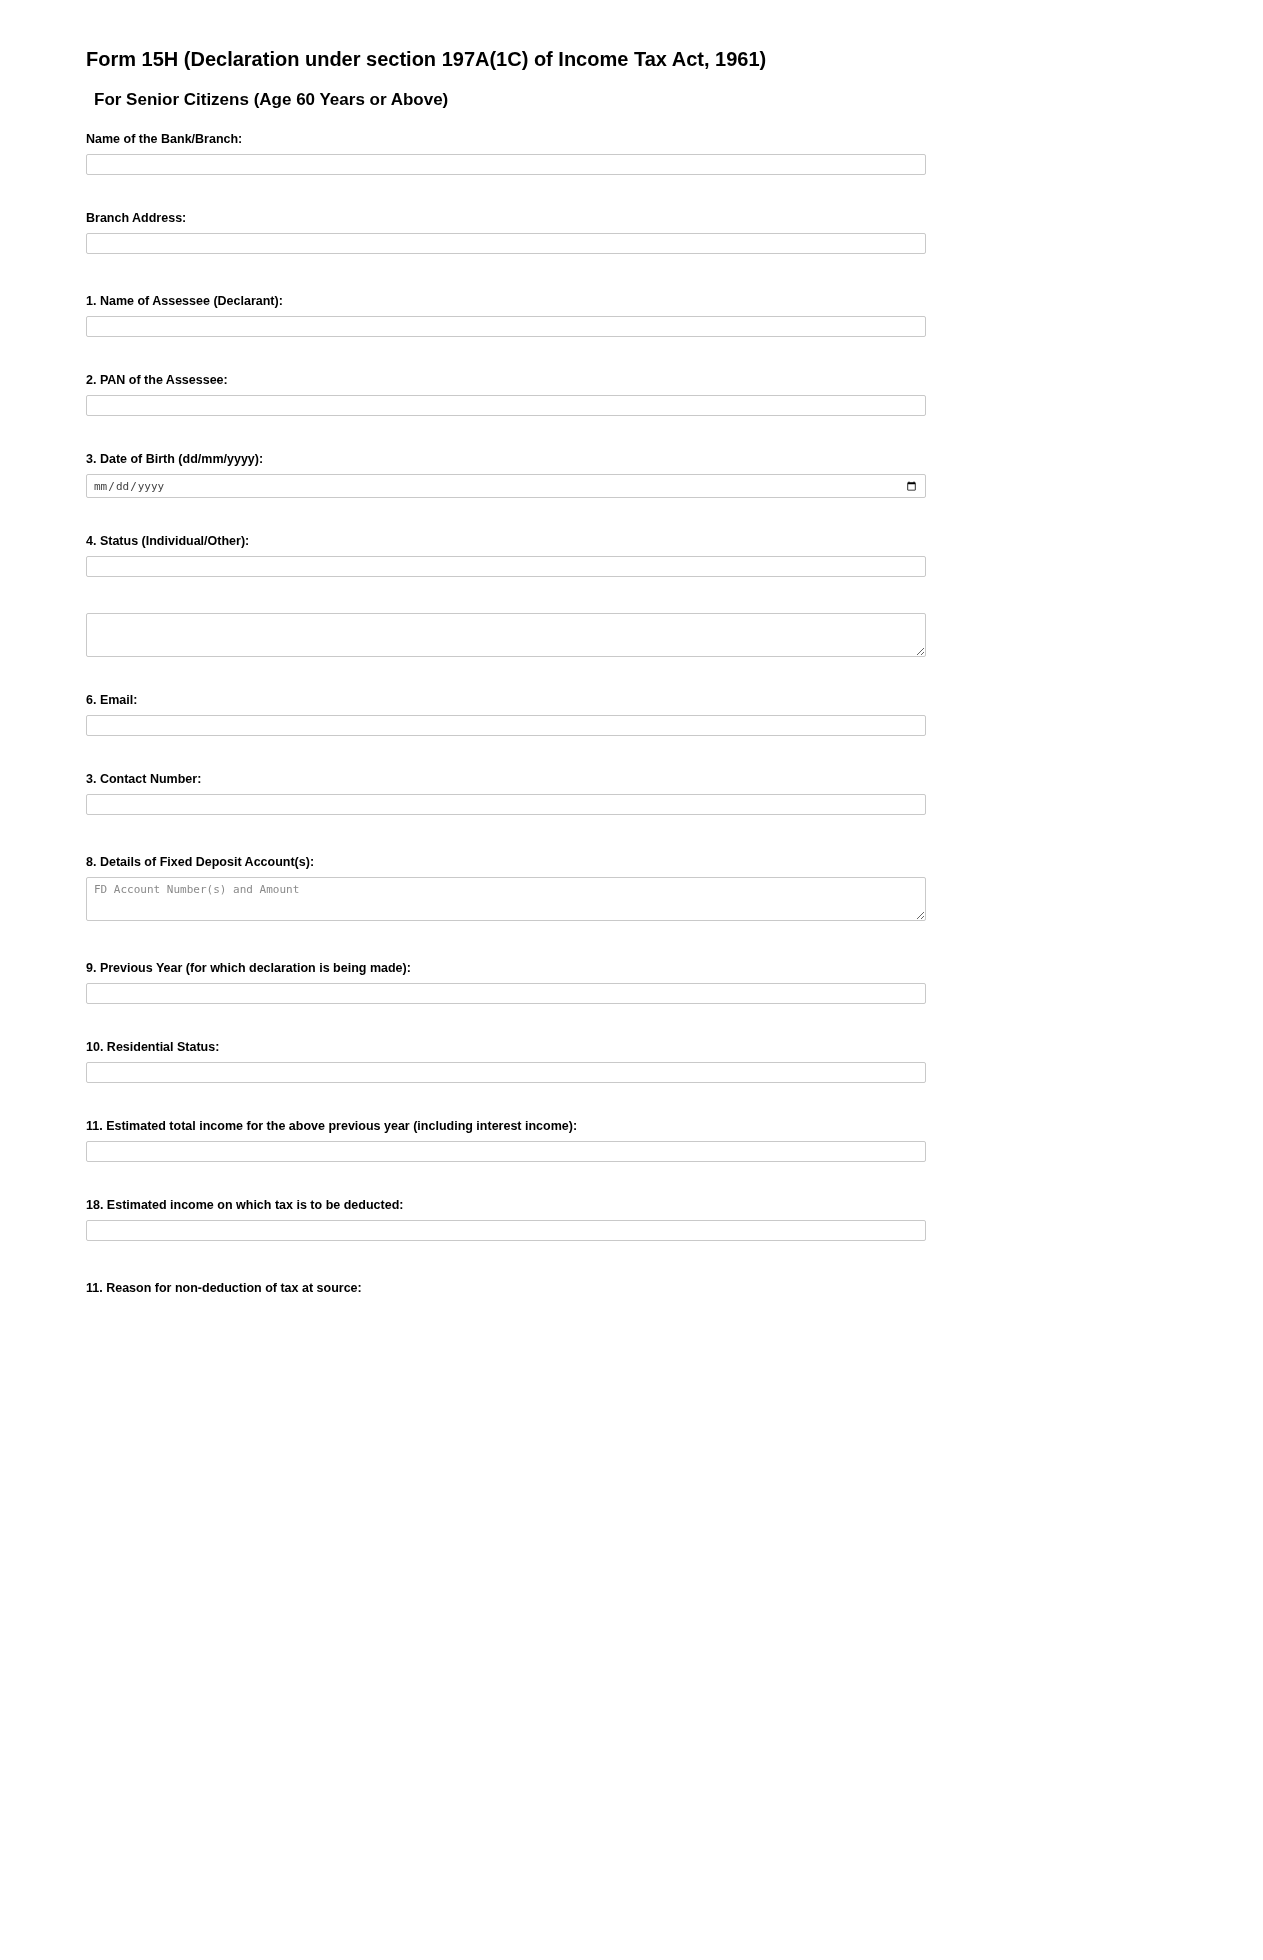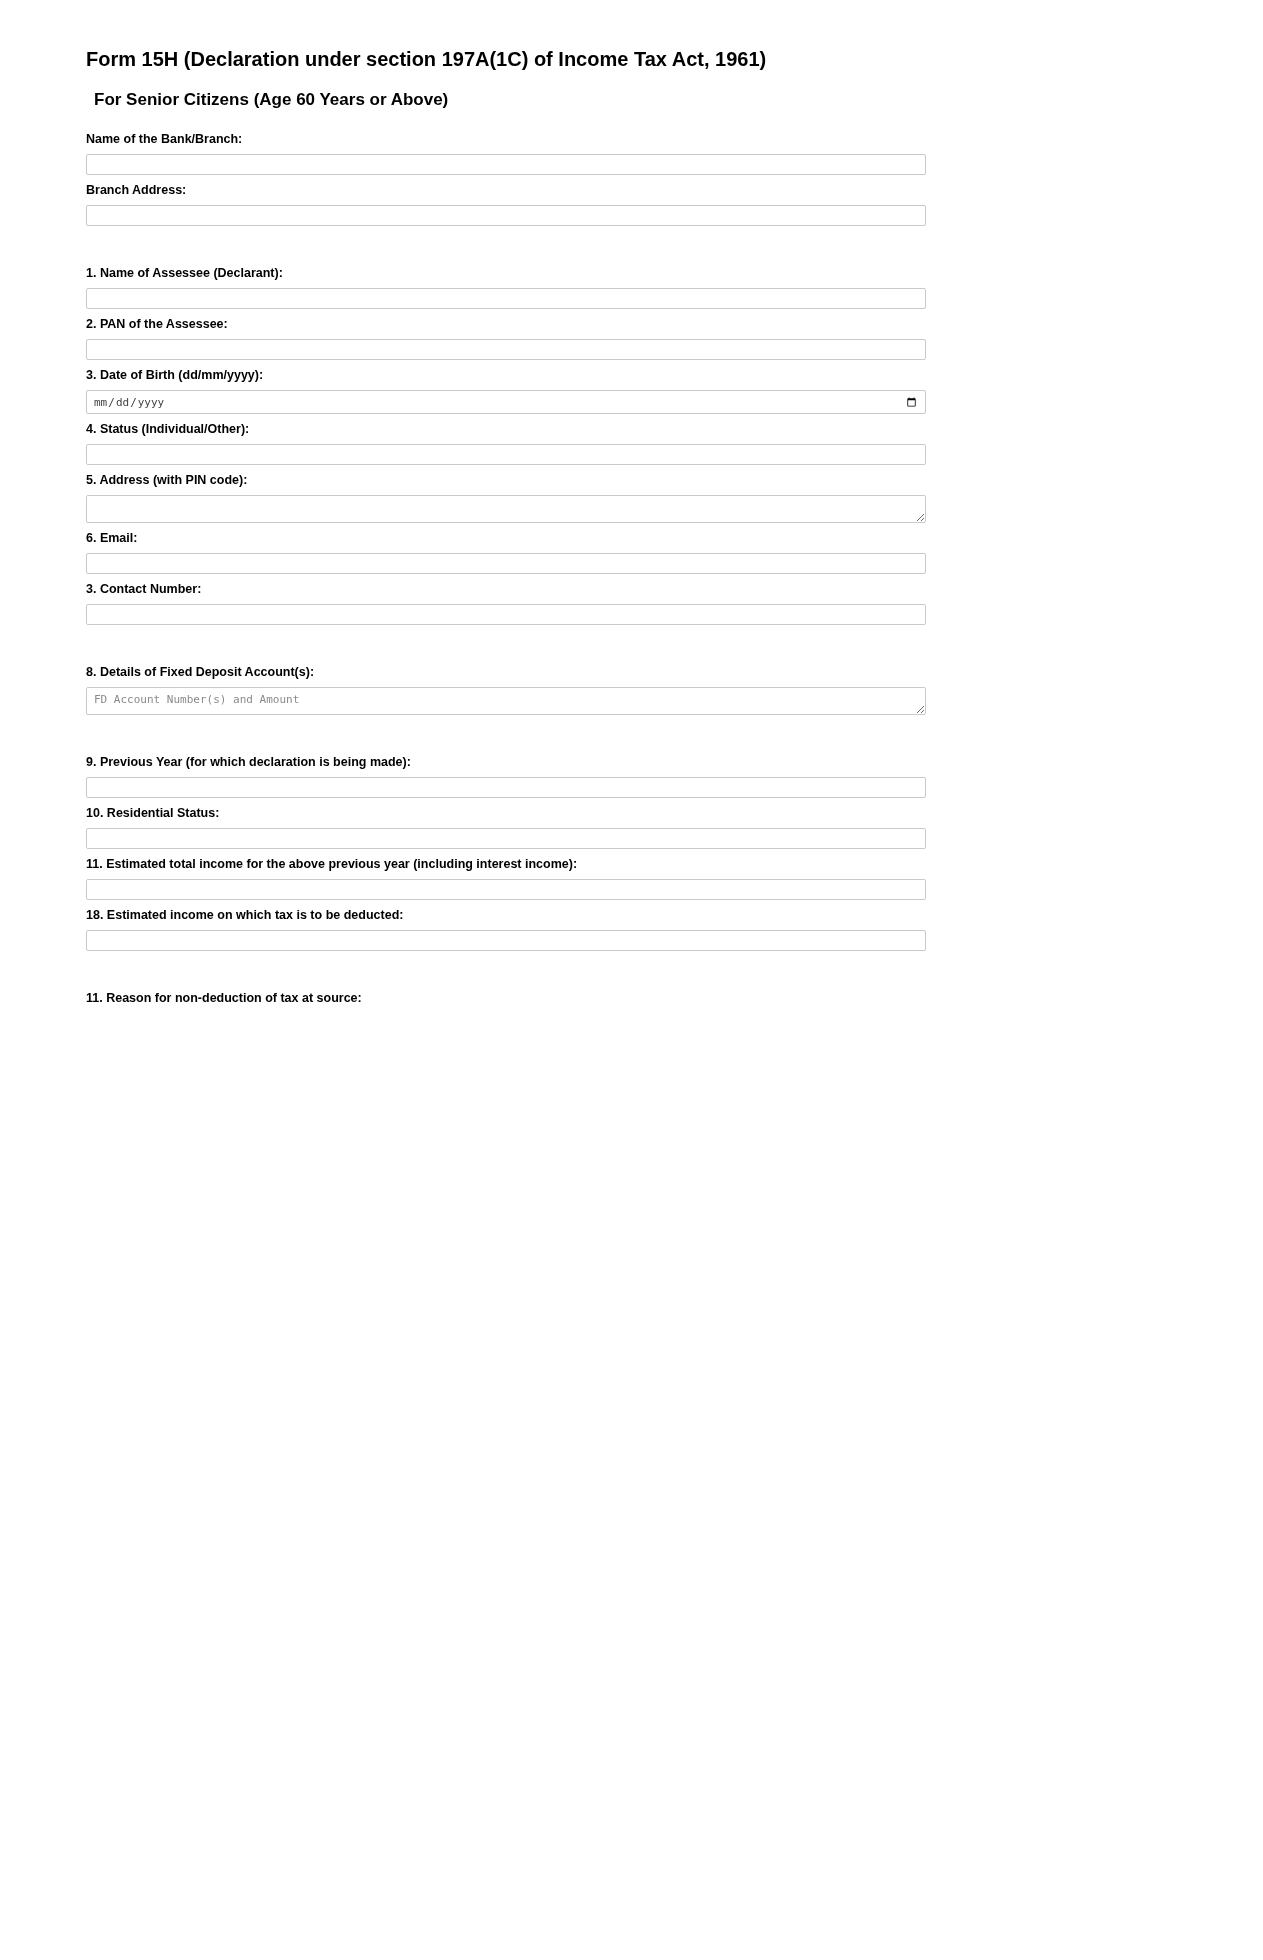--- a/index.html
+++ b/index.html
@@ -22,21 +22,21 @@
     font-weight: bold;
     line-height: 1.3;
     margin: 0 0 18px 0;
   }
   h2.page-subtitle {
     font-size: 17px;
     font-weight: bold;
     margin: 0 0 22px 8px;
   }
   .field {
-    margin-bottom: 8px;
+    margin-bottom: 36px;
   }
   .field.spaced {
     margin-top: 40px;
   }
   .field .label {
     font-size: 12.5px;
     font-weight: bold;
     margin-bottom: 7px;
     line-height: 1.2;
   }
@@ -63,21 +63,21 @@
     background: #ffffff;
     padding: 2px 6px;
     font-family: "DejaVu Sans Mono", monospace;
     font-size: 11px;
     color: #444444;
   }
   textarea.ta {
     display: block;
     box-sizing: border-box;
     width: 100%;
-    height: 28px;
+    height: 44px;
     border: 1px solid #c9c9c9;
     border-radius: 2px;
     background: #ffffff;
     padding: 5px 7px;
     font-family: "DejaVu Sans Mono", monospace;
     font-size: 11px;
     color: #333333;
     resize: both;
   }
   input::placeholder,
@@ -118,21 +118,20 @@
     <div class="label">3. Date of Birth (dd/mm/yyyy):</div>
     <input type="date" class="di" style="">
   </div>
 
   <div class="field">
     <div class="label">4. Status (Individual/Other):</div>
     <input type="text" class="ti" style="">
   </div>
 
   <div class="field">
-    <div class="label">5. Address (with PIN code):</div>
     <textarea class="ta" style=""></textarea>
   </div>
 
   <div class="field">
     <div class="label">6. Email:</div>
     <input type="text" class="ti" style="">
   </div>
 
   <div class="field">
     <div class="label">3. Contact Number:</div>

